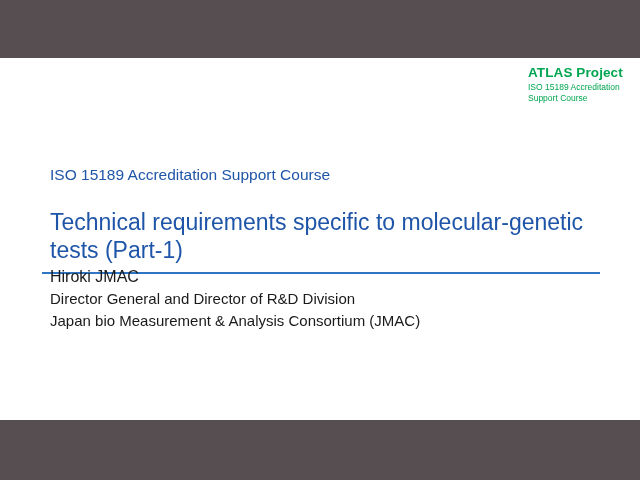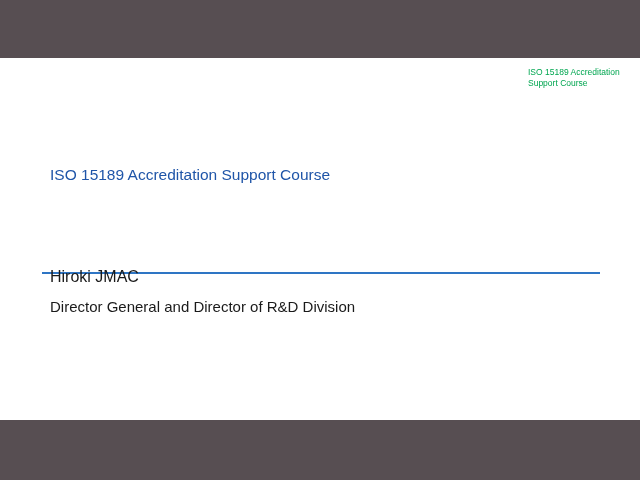--- a/index.html
+++ b/index.html
@@ -95,21 +95,20 @@
     top: 208px;
     color: #1A1A1A;
   }
   .author-name {
     font-size: 16px;
     line-height: 22px;
   }
   .author-role {
     font-size: 15px;
     line-height: 22px;
-    margin-top: 8px;
   }
   .author-org {
     font-size: 15px;
     line-height: 22px;
   }
 
   
   .logo {
     position: absolute;
     left: 492px;
@@ -150,31 +149,34 @@
 </head>
 <body>
 
 <div class="deck">
 
   <div class="band band-top"></div>
 
   <div class="slide">
 
     <div class="project-header">
+      <div class="project-title">ATLAS Project</div>
       <div class="project-sub">ISO 15189 Accreditation Support Course</div>
     </div>
 
     <div class="eyebrow">ISO 15189 Accreditation Support Course</div>
 
+    <div class="title">Technical requirements specific to molecular-genetic tests  (Part-1)</div>
 
     <div class="title-rule"></div>
 
     <div class="author">
       <div class="author-name">Hiroki JMAC</div>
       <div class="author-role">Director General and Director of R&amp;D Division</div>
+      <div class="author-org">Japan bio Measurement &amp; Analysis Consortium (JMAC)</div>
     </div>
 
     <div class="logo">
       <span class="logo-mark">
         <svg viewBox="0 0 100 100" width="36" height="34" aria-hidden="true">
           <g>
 
             <path d="M50 50 L8 34 L22 12 L50 50 Z" fill="#D42A2A"></path>
             <path d="M50 50 L4 50 L8 34 L50 50 Z" fill="#D42A2A"></path>
             <path d="M50 50 L8 66 L4 50 L50 50 Z" fill="#D42A2A"></path>

